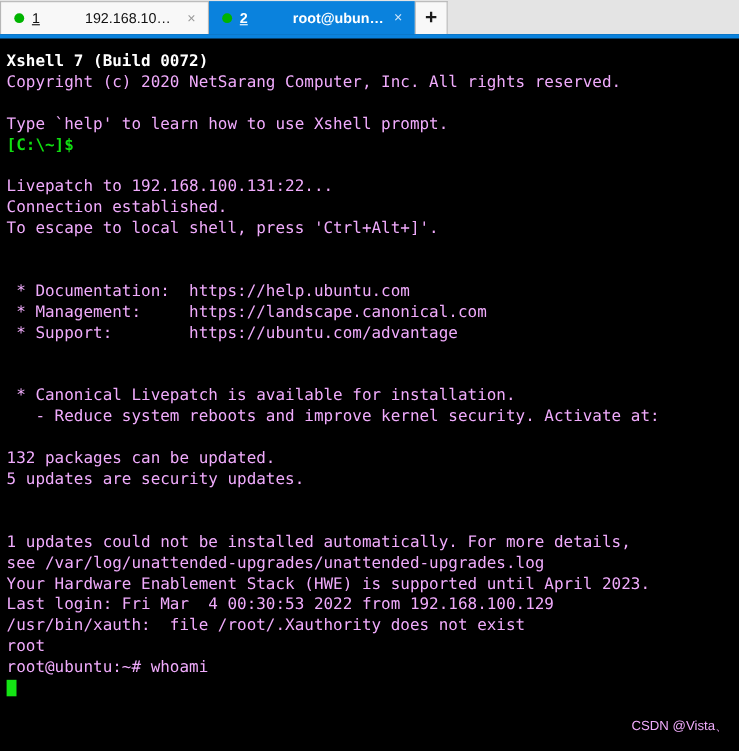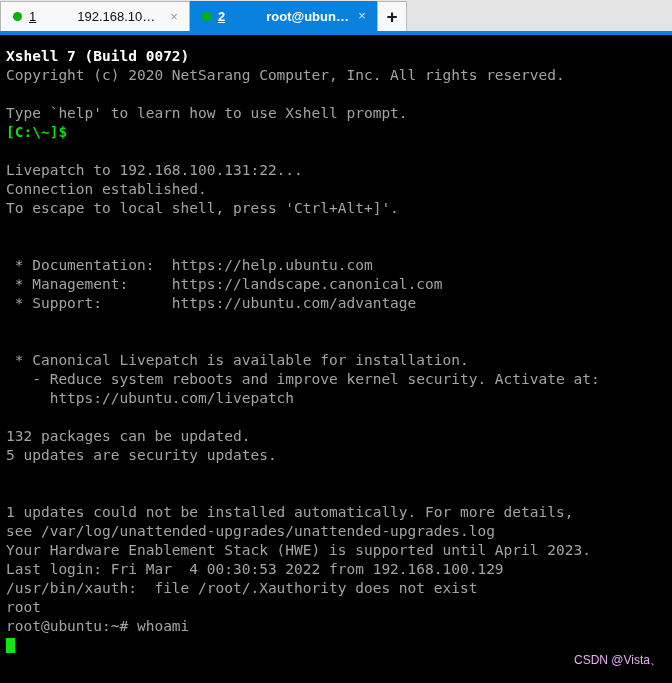--- a/index.html
+++ b/index.html
@@ -119,21 +119,21 @@
     height: 648px;
     background: #000000;
     overflow: hidden;
     padding: 5px 0 0 6px;
     box-sizing: border-box;
   }
   .line {
     height: 19px;
     line-height: 19px;
     font-size: 14.5px;
-    color: #a3a3a3;
+    color: #f0abfc;
     white-space: pre;
     letter-spacing: 0px;
   }
   .line.blank { color: transparent; }
   .line.bold   { font-weight: bold; color: #ffffff; }
   .line.green  { color: #10dd10; font-weight: bold; }
 
   .cursor {
     display: inline-block;
     width: 9px;
@@ -192,21 +192,20 @@
       <div class="line">To escape to local shell, press 'Ctrl+Alt+]'.</div>
       <div class="line blank"></div>
       <div class="line blank"></div>
       <div class="line"> * Documentation:  https://help.ubuntu.com</div>
       <div class="line"> * Management:     https://landscape.canonical.com</div>
       <div class="line"> * Support:        https://ubuntu.com/advantage</div>
       <div class="line blank"></div>
       <div class="line blank"></div>
       <div class="line"> * Canonical Livepatch is available for installation.</div>
       <div class="line">   - Reduce system reboots and improve kernel security. Activate at:</div>
-      <div class="line">     https://ubuntu.com/livepatch</div>
       <div class="line blank"></div>
       <div class="line">132 packages can be updated.</div>
       <div class="line">5 updates are security updates.</div>
       <div class="line blank"></div>
       <div class="line blank"></div>
       <div class="line">1 updates could not be installed automatically. For more details,</div>
       <div class="line">see /var/log/unattended-upgrades/unattended-upgrades.log</div>
       <div class="line">Your Hardware Enablement Stack (HWE) is supported until April 2023.</div>
       <div class="line">Last login: Fri Mar  4 00:30:53 2022 from 192.168.100.129</div>
       <div class="line">/usr/bin/xauth:  file /root/.Xauthority does not exist</div>

